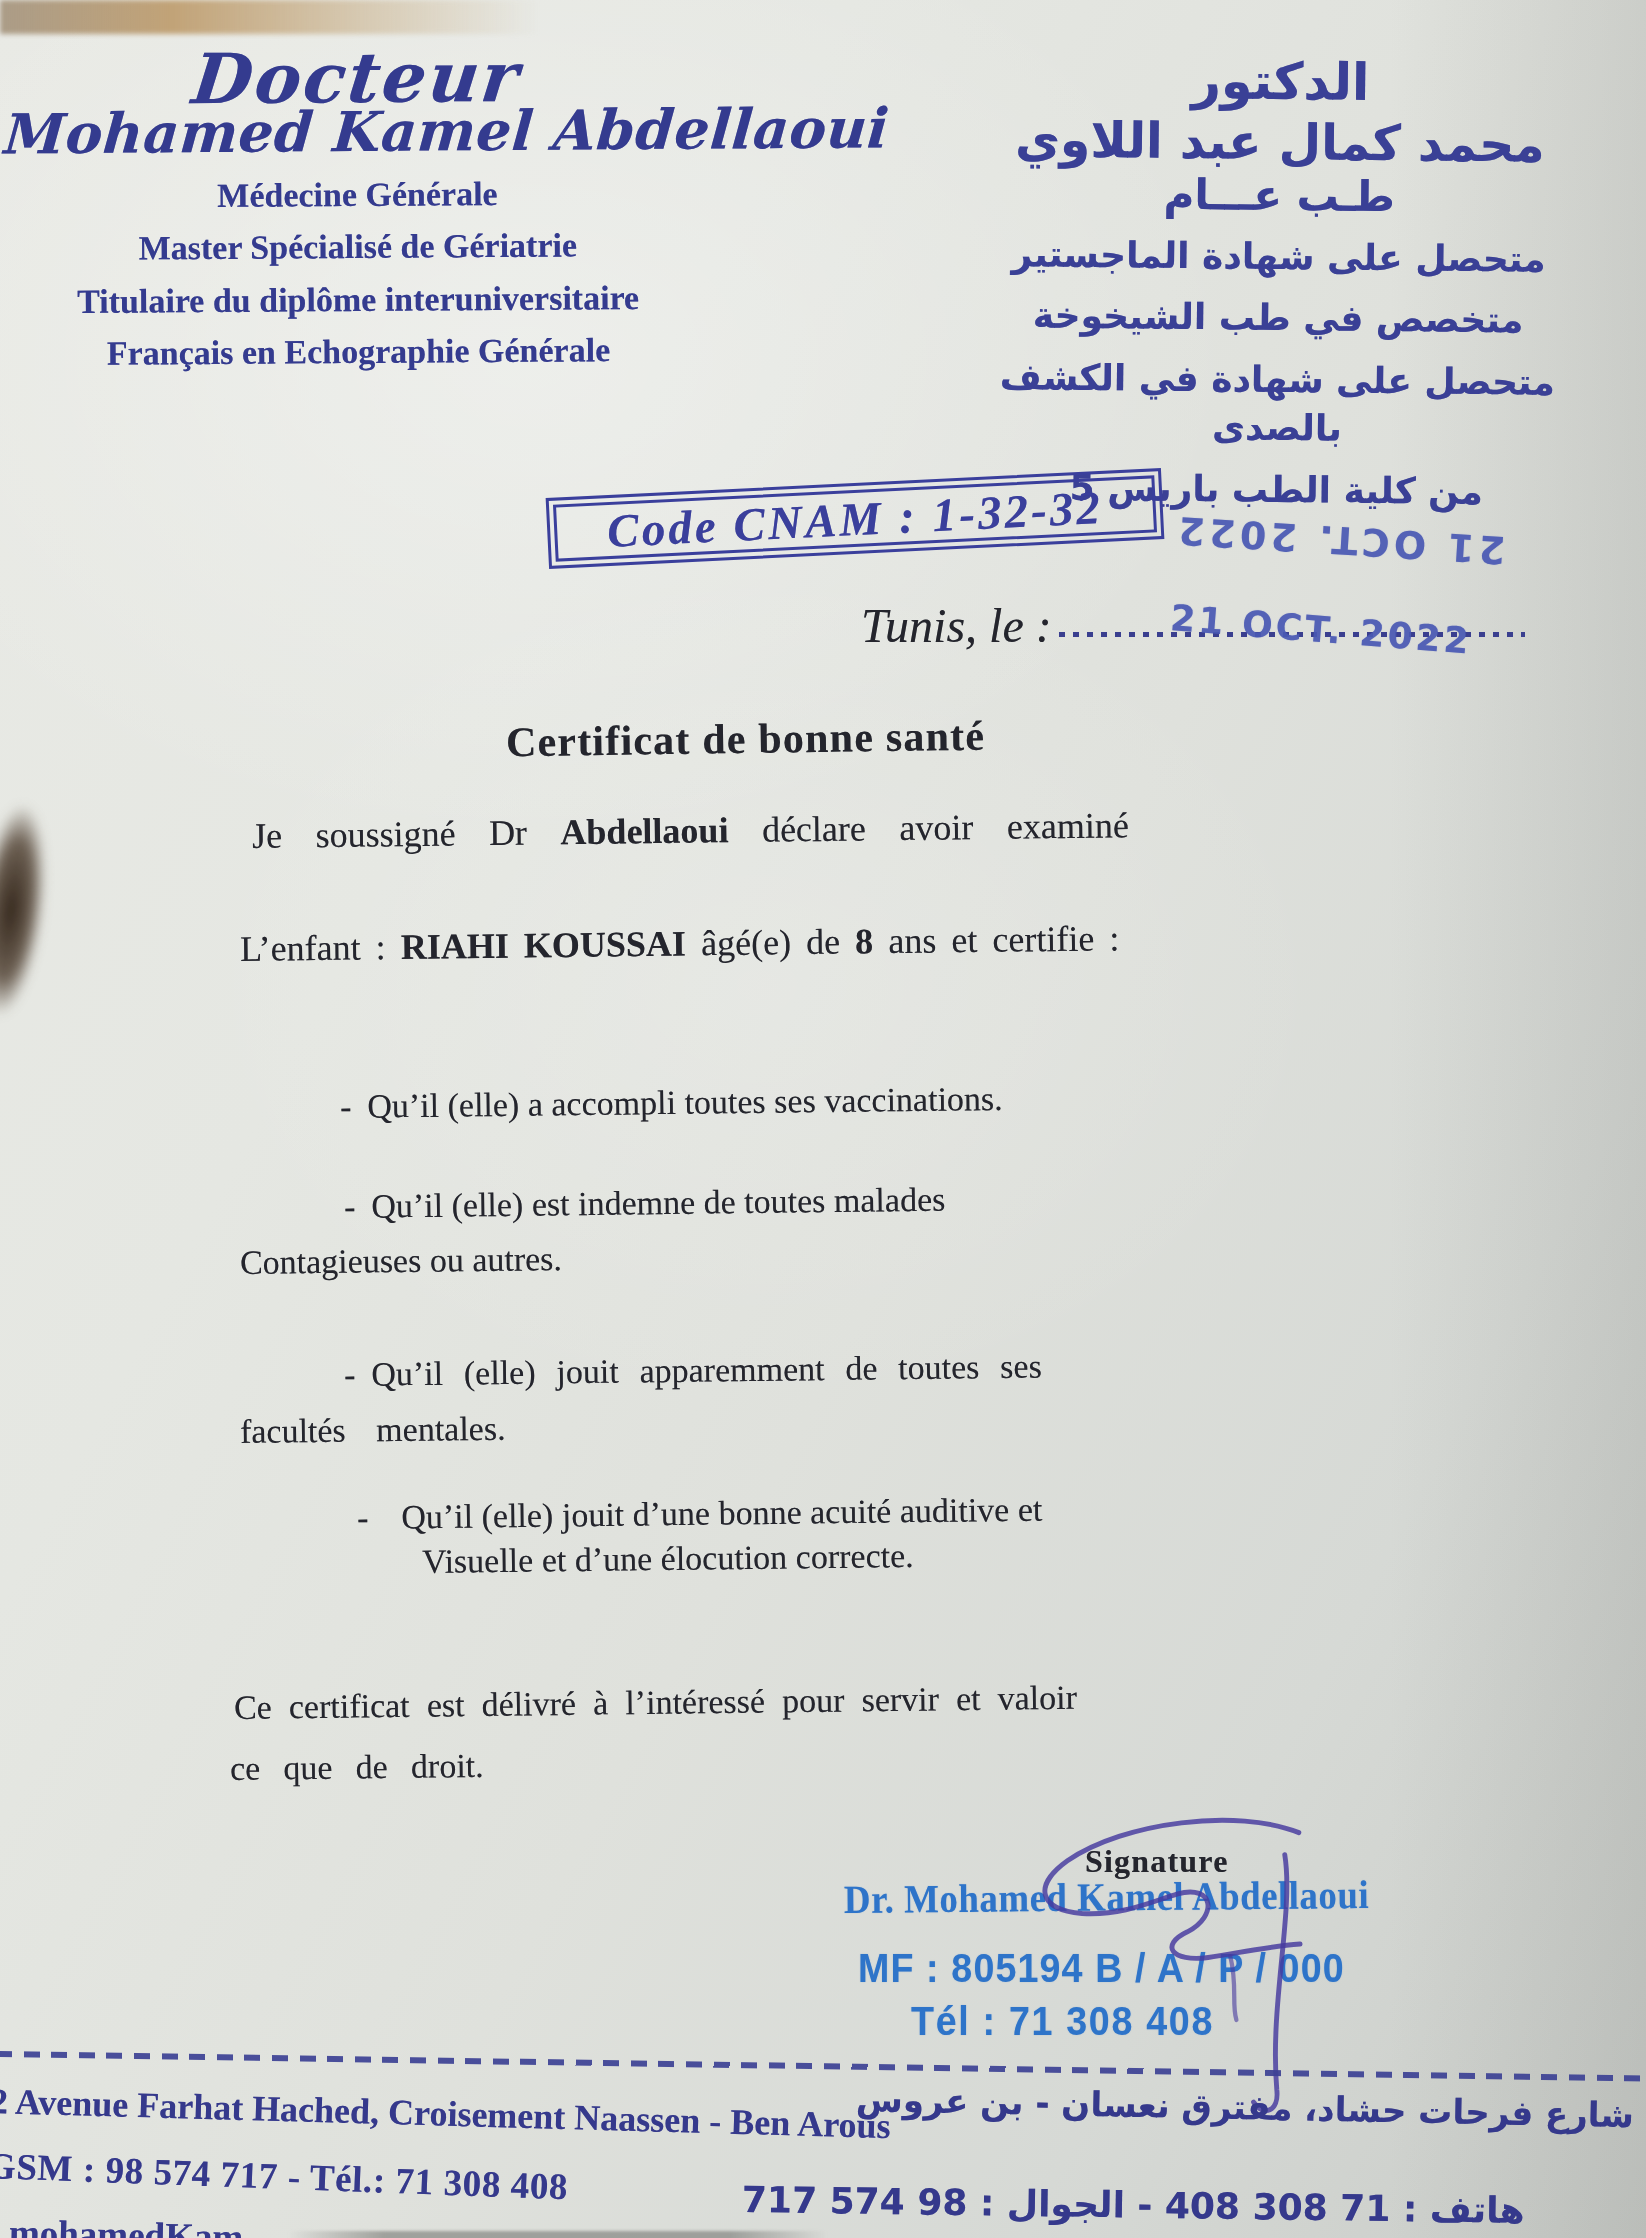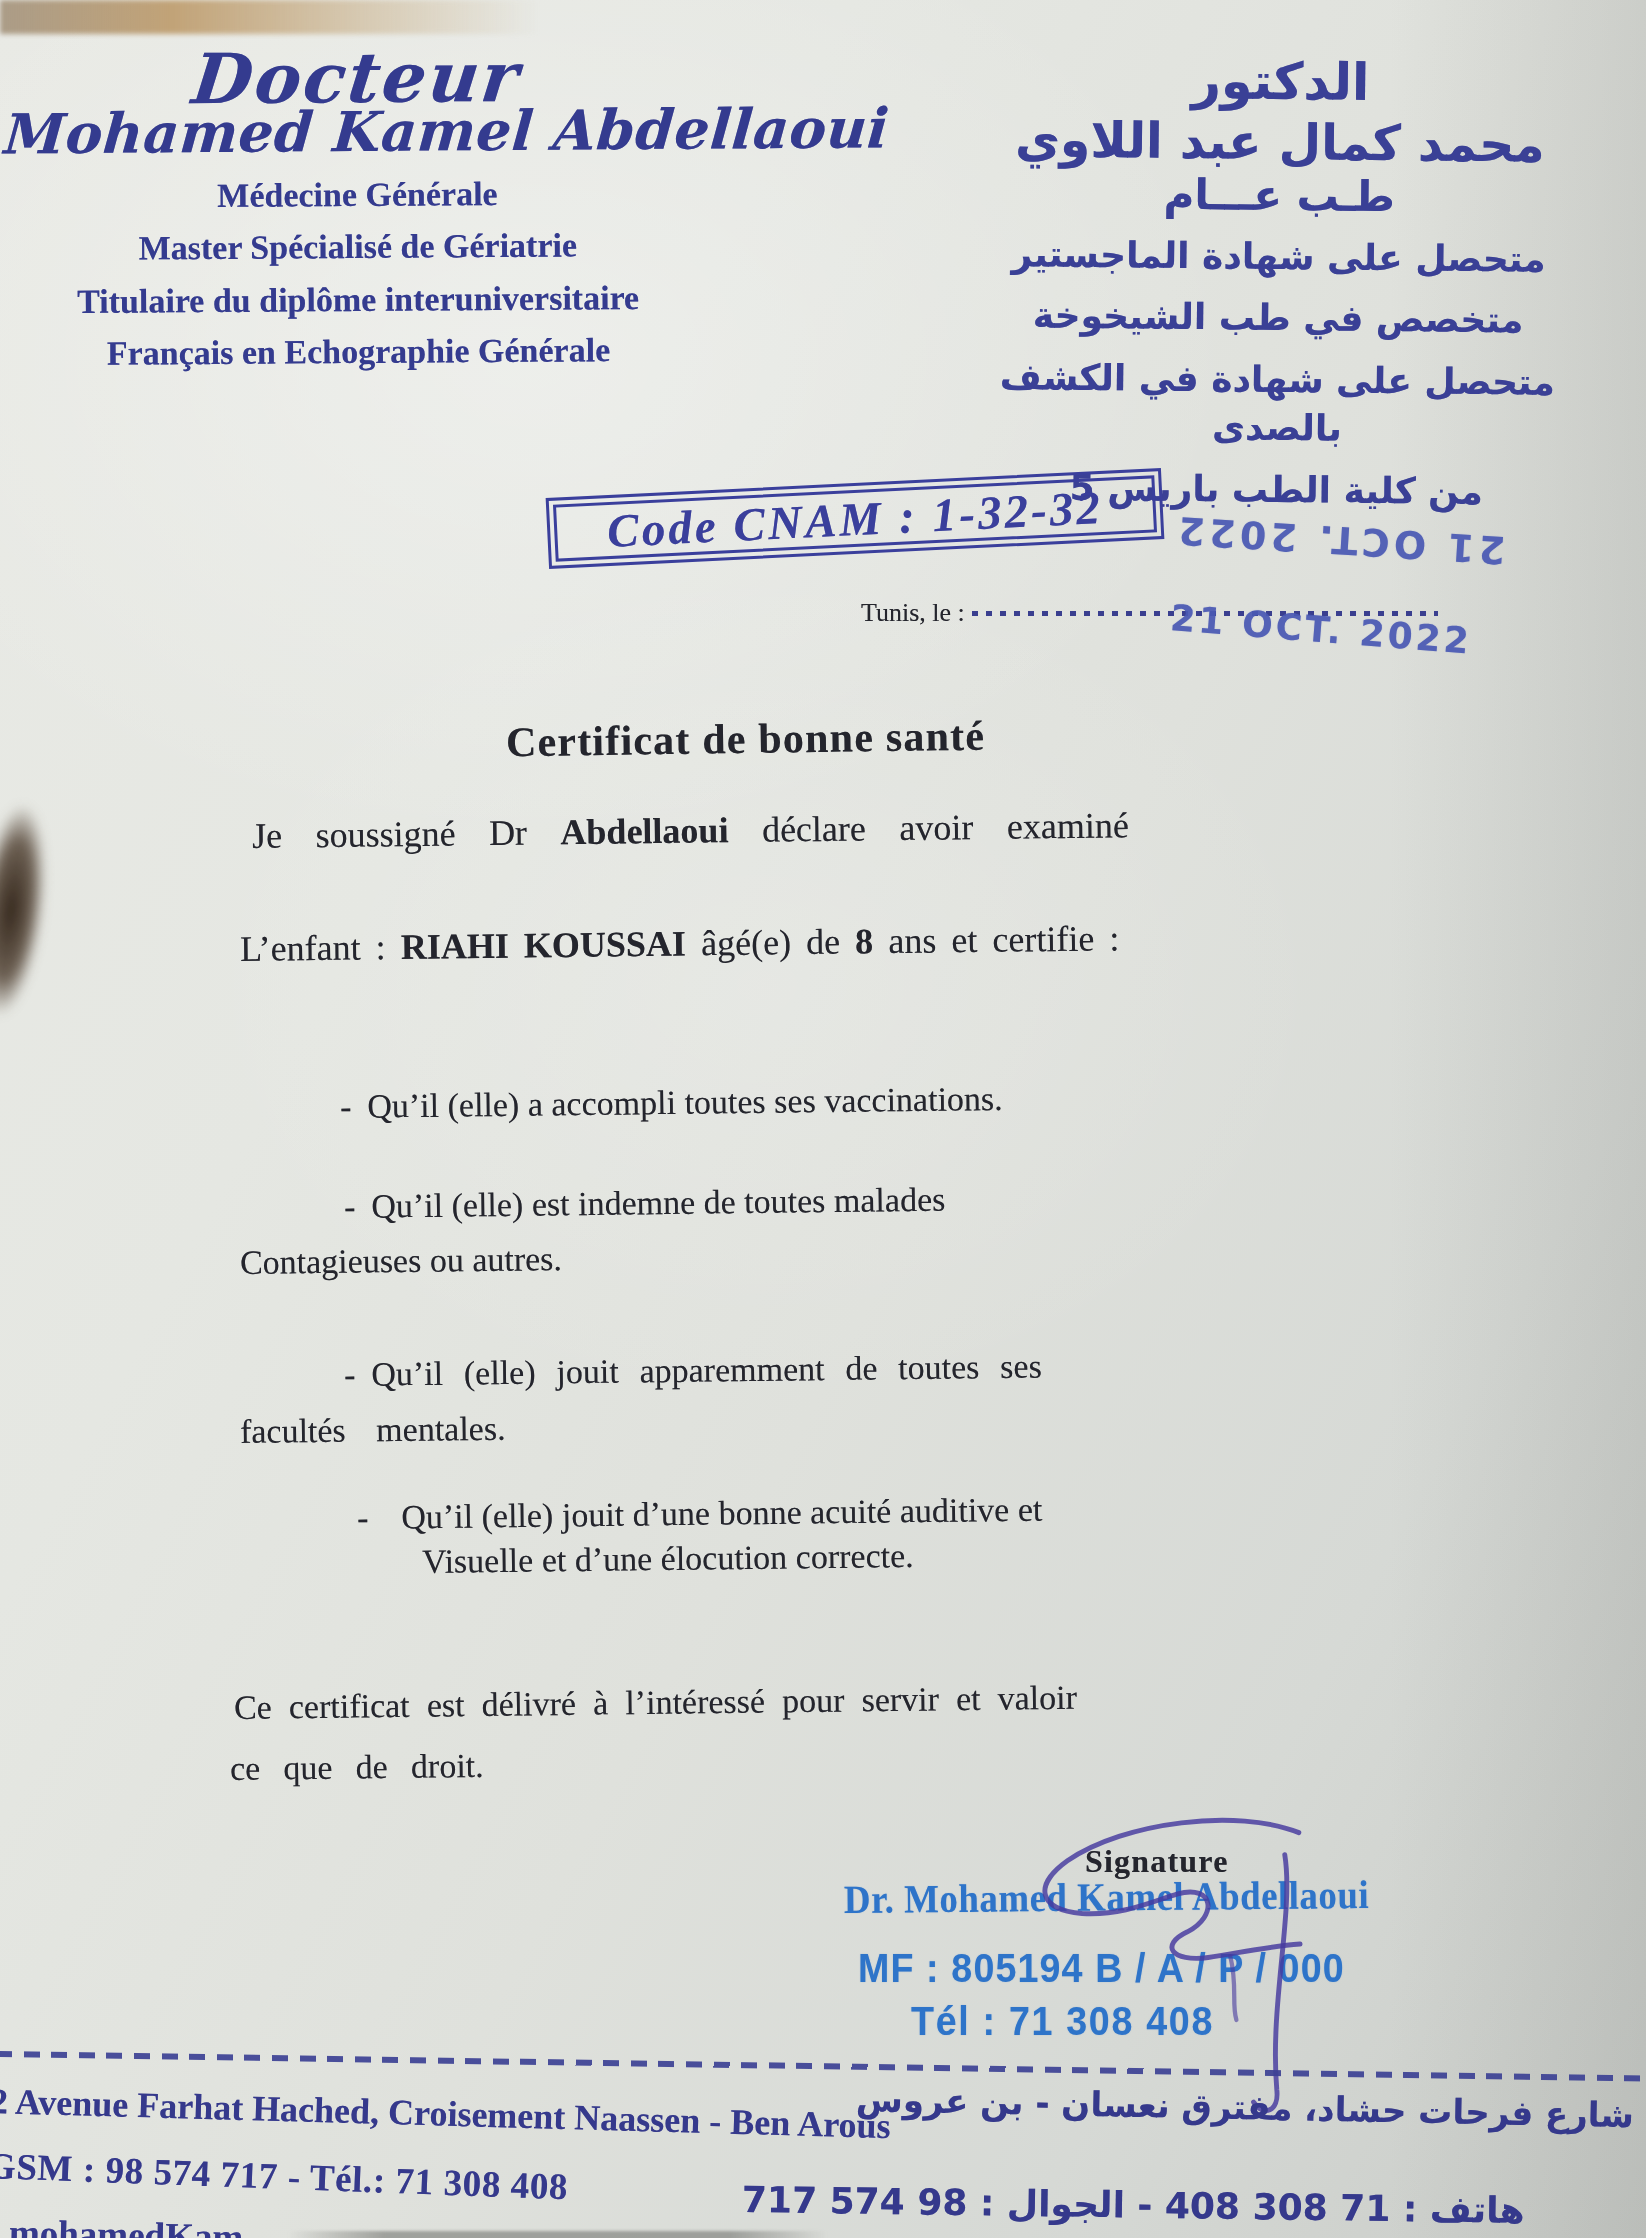--- a/index.html
+++ b/index.html
@@ -54,21 +54,21 @@
   .cnam::after { content:""; position:absolute; inset:4.3px; border:3.1px solid #3a3f9c; }
   .cnam span { font-size:47px; font-weight:bold; font-style:italic; letter-spacing:3.1px;
                color:#3a3f9c; text-shadow:0 0 0.6px rgba(58,63,156,.6); }
 
   
   .stampfont { font-family:"DejaVu Sans",sans-serif; font-weight:bold; color:#4a59b4;
                text-shadow:0 0 1.2px rgba(74,89,180,.35); opacity:.93; }
   .stamp-inv { position:absolute; left:1174px; top:518px; font-size:38px; letter-spacing:4.3px;
                transform:rotate(183.5deg); }
   .tunis { position:absolute; left:861px; top:598px; }
-  .tunis .lbl { font-size:26px; }
+  .tunis .lbl { font-size:48px;font-style:italic; }
   .tunis .dots { display:inline-block; width:466px; height:5.5px; margin-left:7.4px; margin-bottom:4.9px;
                  background:repeating-linear-gradient(to right,#3a3f8f 0 6.1px, transparent 6.1px 14px); }
   .tunis .line-stamp { position:absolute; left:309px; top:11px; font-size:36px; letter-spacing:3.1px;
                        transform:rotate(4.5deg); white-space:nowrap; }
 
   
   .title { position:absolute; left:506px; top:715px; font-size:42px; font-weight:bold; letter-spacing:1.2px;
            transform:rotate(-.8deg); white-space:nowrap; }
   .bl { position:absolute; font-size:34px; transform:rotate(-.7deg); transform-origin:left center; white-space:nowrap; }
   .bl b { font-weight:bold; }

